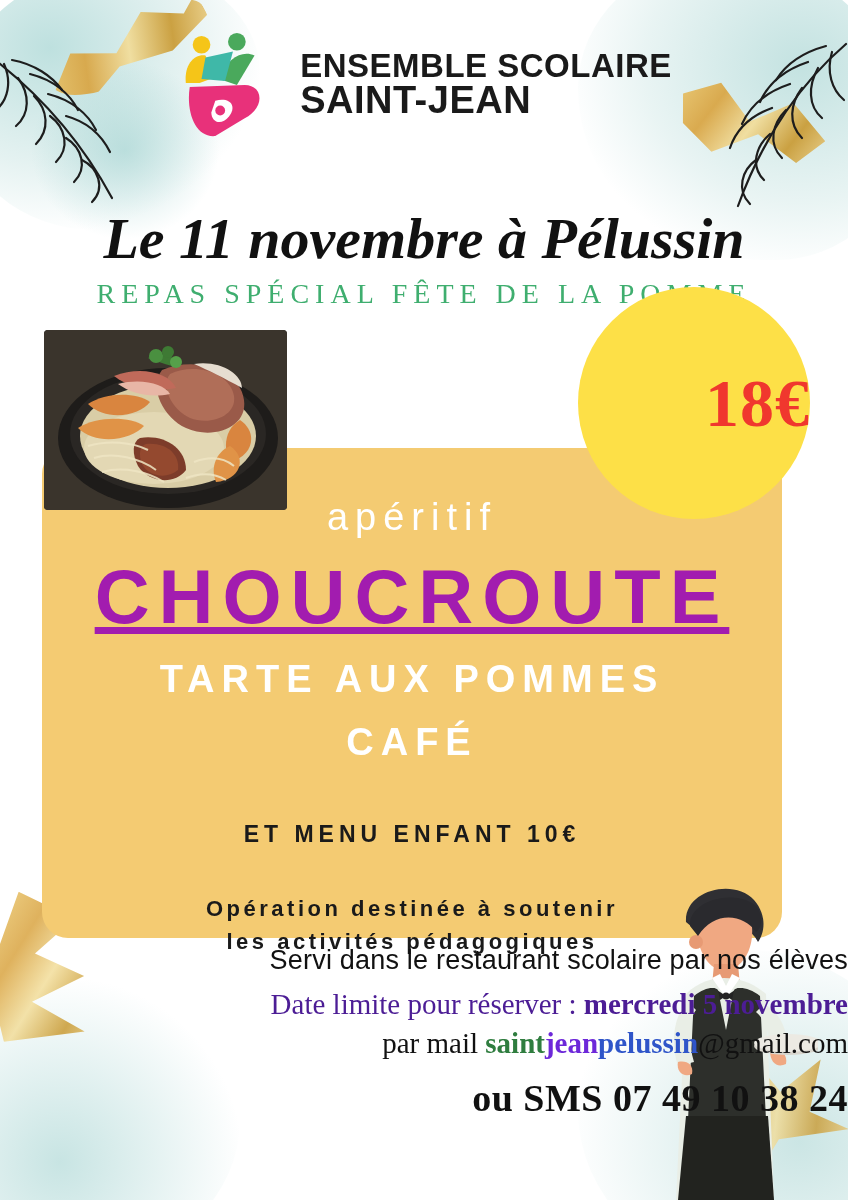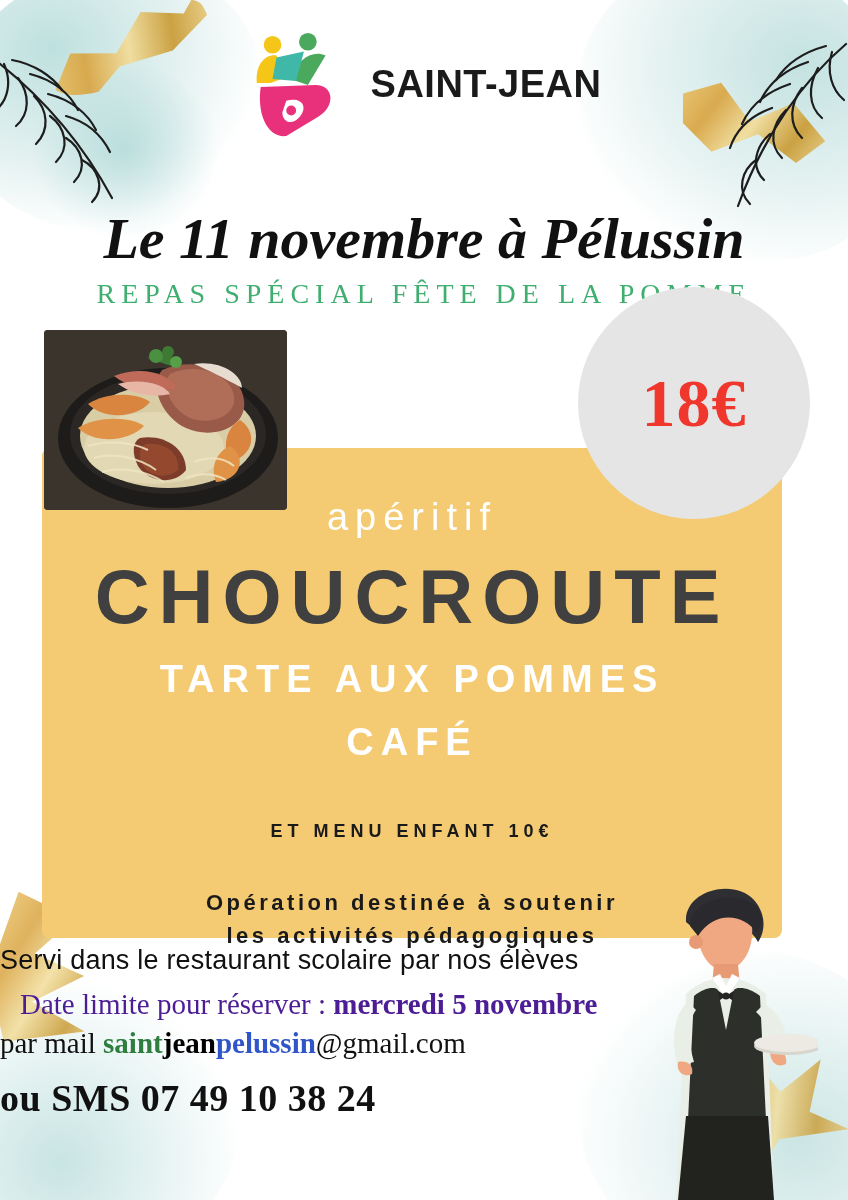--- a/index.html
+++ b/index.html
@@ -143,24 +143,24 @@
     letter-spacing: 6px;
     color: #3fae6f;
   }
 
   
   .price-badge {
     position: absolute;
     right: 38px; top: 287px;
     width: 232px; height: 232px;
     border-radius: 50%;
-    background: #e5e5e5;
+    background: #fde047;
     display: flex;
     align-items: center;
-    justify-content: center;
+    justify-content: flex-end;
     z-index: 3;
   }
   .price-text {
     font-family: "Liberation Serif", serif;
     font-weight: bold;
     font-size: 68px;
     color: #f0372e;
     letter-spacing: 1px;
   }
 
@@ -174,49 +174,50 @@
     z-index: 4;
     background: #2b2a28;
   }
 
   
   .menu-card {
     position: absolute;
     left: 42px; top: 448px;
     width: 740px; height: 490px;
     background: #f4cb72;
-    border-radius: 8px;
+    border-radius: 26px;
     z-index: 2;
     padding-top: 28px;
     text-align: center;
   }
   .menu-aperitif {
     margin-top: 20px;
     font-size: 38px;
     letter-spacing: 7px;
     color: #ffffff;
   }
   .menu-main {
     margin-top: 14px;
     font-size: 76px;
     font-weight: bold;
     letter-spacing: 9px;
-    color: #404040;
+    color: #a21caf;
+    text-decoration: underline;
   }
   .menu-dessert {
     margin-top: 14px;
     font-size: 38px;
     font-weight: bold;
     letter-spacing: 7px;
     color: #ffffff;
     line-height: 1.35;
   }
   .menu-enfant {
     margin-top: 52px;
-    font-size: 18px;
+    font-size: 23px;
     font-weight: bold;
     letter-spacing: 5px;
     color: #1a1a1a;
   }
   .menu-note {
     margin-top: 44px;
     font-size: 22px;
     font-weight: bold;
     letter-spacing: 3.5px;
     color: #1a1a1a;
@@ -230,21 +231,21 @@
     bottom: 0;
     width: 190px;
     height: 330px;
     z-index: 5;
   }
 
   
   .footer {
     position: absolute;
     left: 0; right: 0; top: 945px;
-    text-align: left;
+    text-align: right;
     z-index: 6;
   }
   .f-line1 {
     font-size: 27px;
     color: #111;
     letter-spacing: .2px;
   }
   .f-line2 {
     margin-top: 12px;
     font-family: "Liberation Serif", serif;
@@ -253,21 +254,21 @@
     padding-left: 20px;
   }
   .f-line2 b { font-weight: bold; }
   .f-line3 {
     margin-top: 6px;
     font-family: "Liberation Serif", serif;
     font-size: 29px;
     color: #111;
   }
   .mail-saint { color: #2f7d3f; font-weight: bold; }
-  .mail-jean { color: #000000; font-weight: bold; }
+  .mail-jean { color: #6d28d9; font-weight: bold; }
   .mail-pelussin { color: #2f55c9; font-weight: bold; }
   .mail-rest { color: #111; }
   .f-line4 {
     margin-top: 16px;
     font-family: "Liberation Serif", serif;
     font-weight: bold;
     font-size: 38px;
     color: #111;
     letter-spacing: .5px;
   }
@@ -330,20 +331,21 @@
       <path d="M44 52 C 52 30, 68 22, 80 28 L 62 58 Z" fill="#4aa95c"></path>
 
       <path d="M30 30 L 58 24 L 50 54 L 26 52 Z" fill="#3fb8a8"></path>
 
       <path d="M14 60 L 70 58 C 88 58, 92 80, 70 92 L 40 110 C 20 112, 10 86, 14 60 Z" fill="#e8317a"></path>
 
       <path d="M40 74 C 56 70, 62 80, 54 90 C 46 100, 36 96, 36 86 Z" fill="#ffffff"></path>
       <circle cx="45" cy="84" r="5" fill="#e8317a"></circle>
     </svg>
     <div class="logo-text">
+      <span class="logo-line1">ENSEMBLE SCOLAIRE</span>
       <span class="logo-line2">SAINT-JEAN</span>
     </div>
   </div>
 
   <div class="headline">Le 11 novembre à Pélussin</div>
   <div class="subhead">REPAS SPÉCIAL FÊTE DE LA POMME</div>
 
   <div class="price-badge">
     <span class="price-text">18€</span>
   </div>

